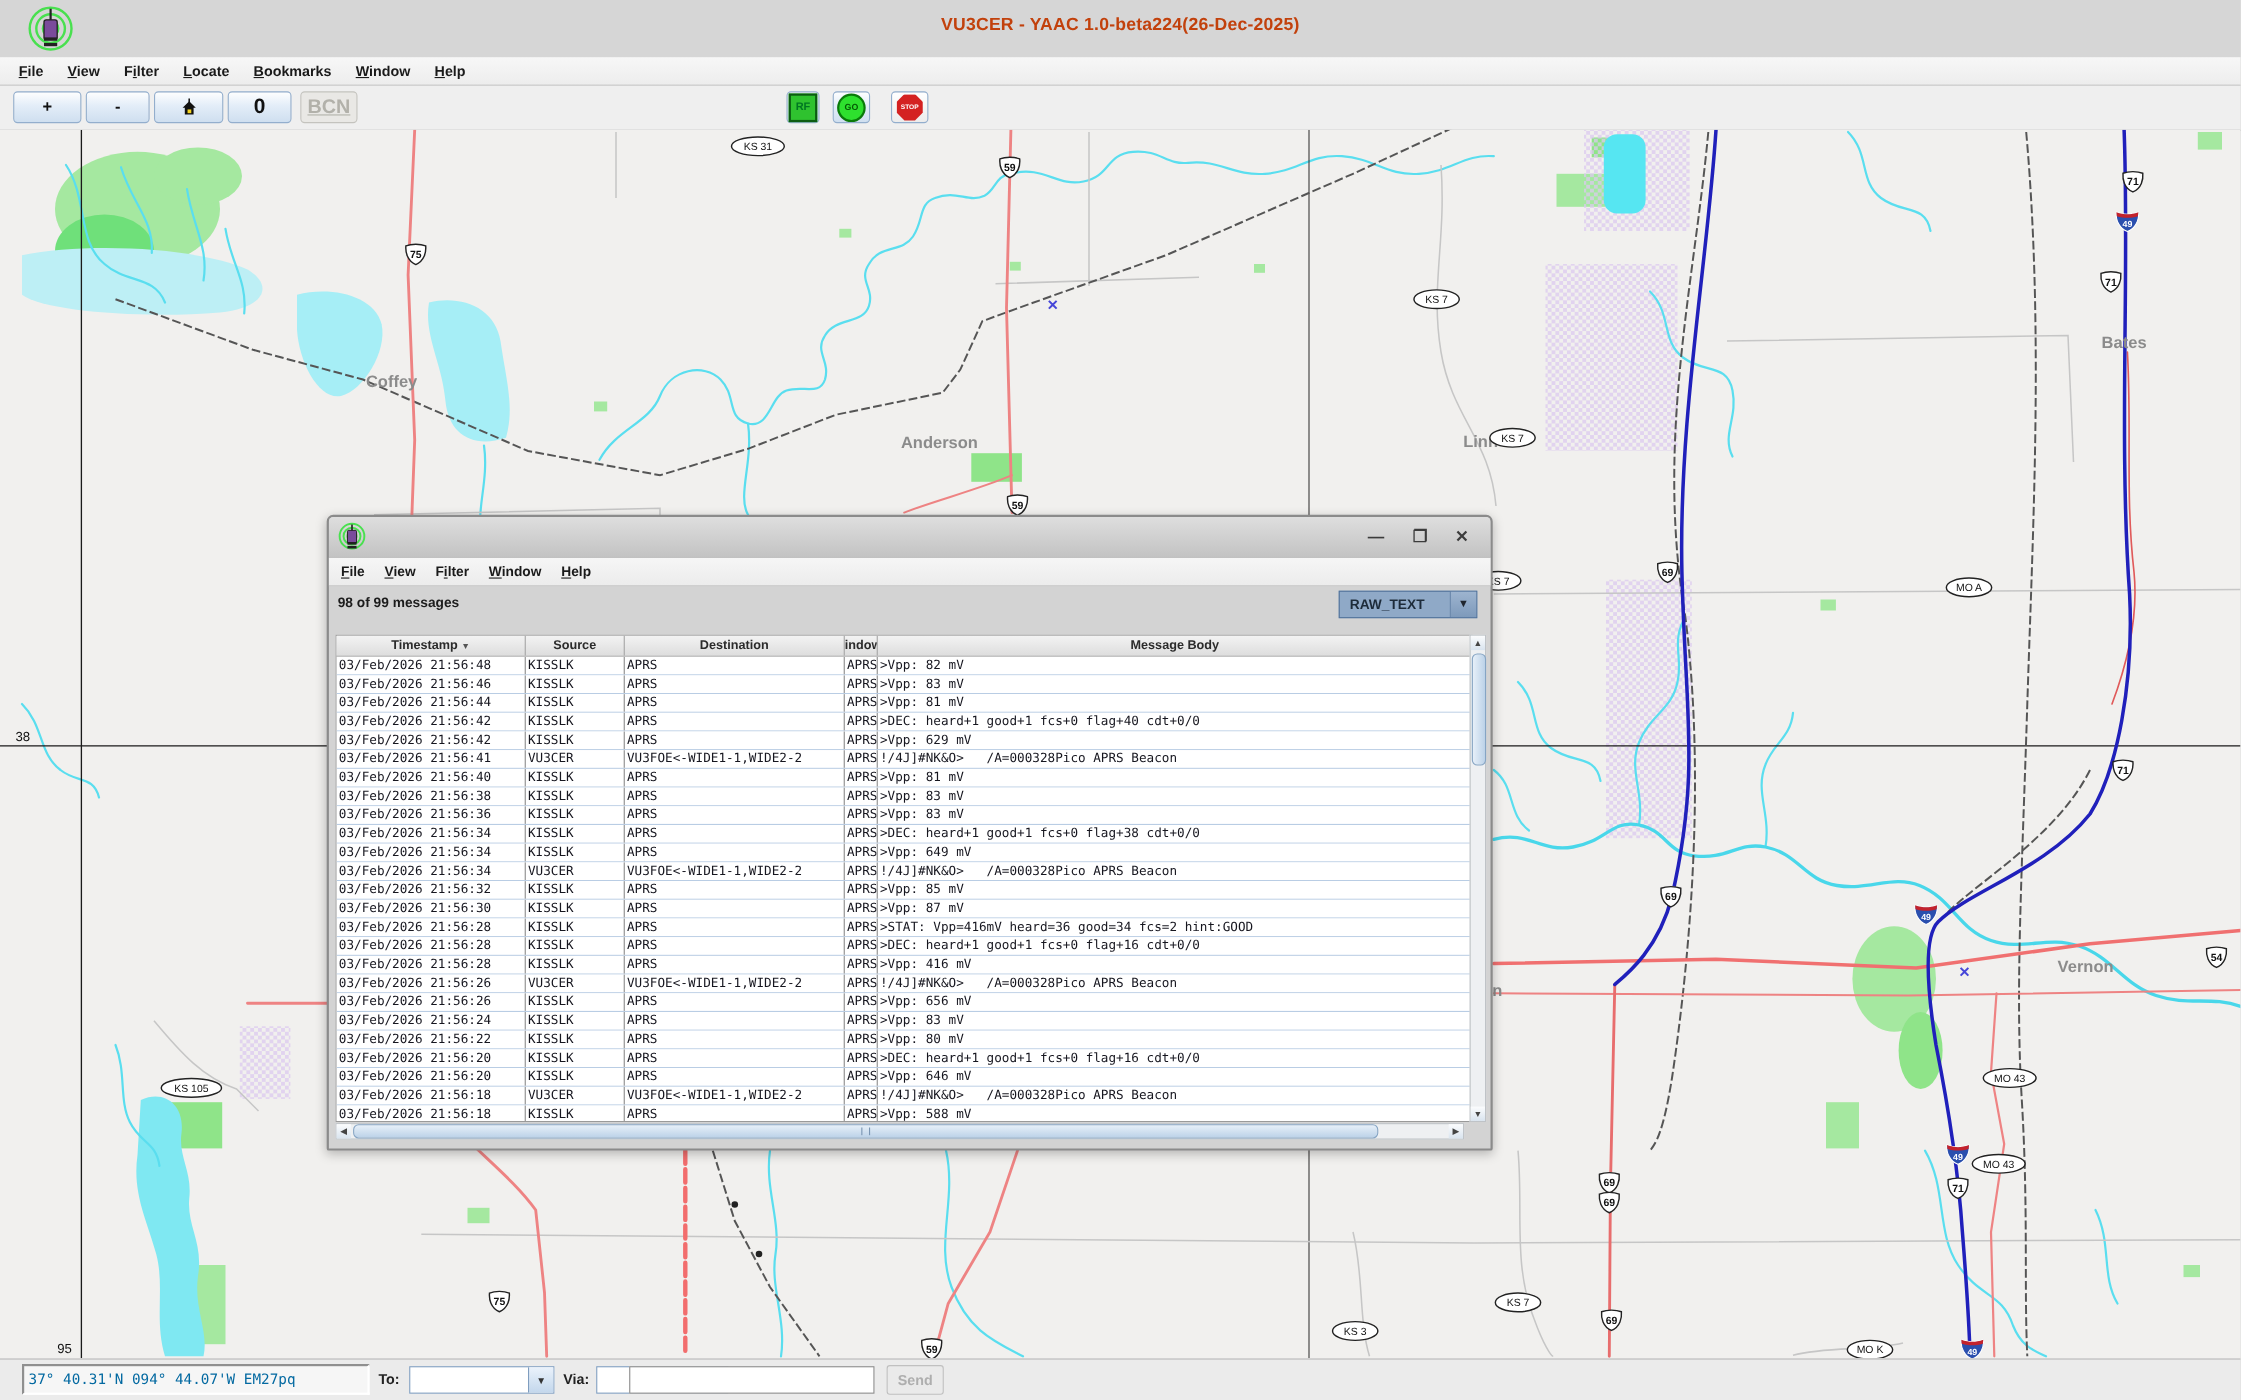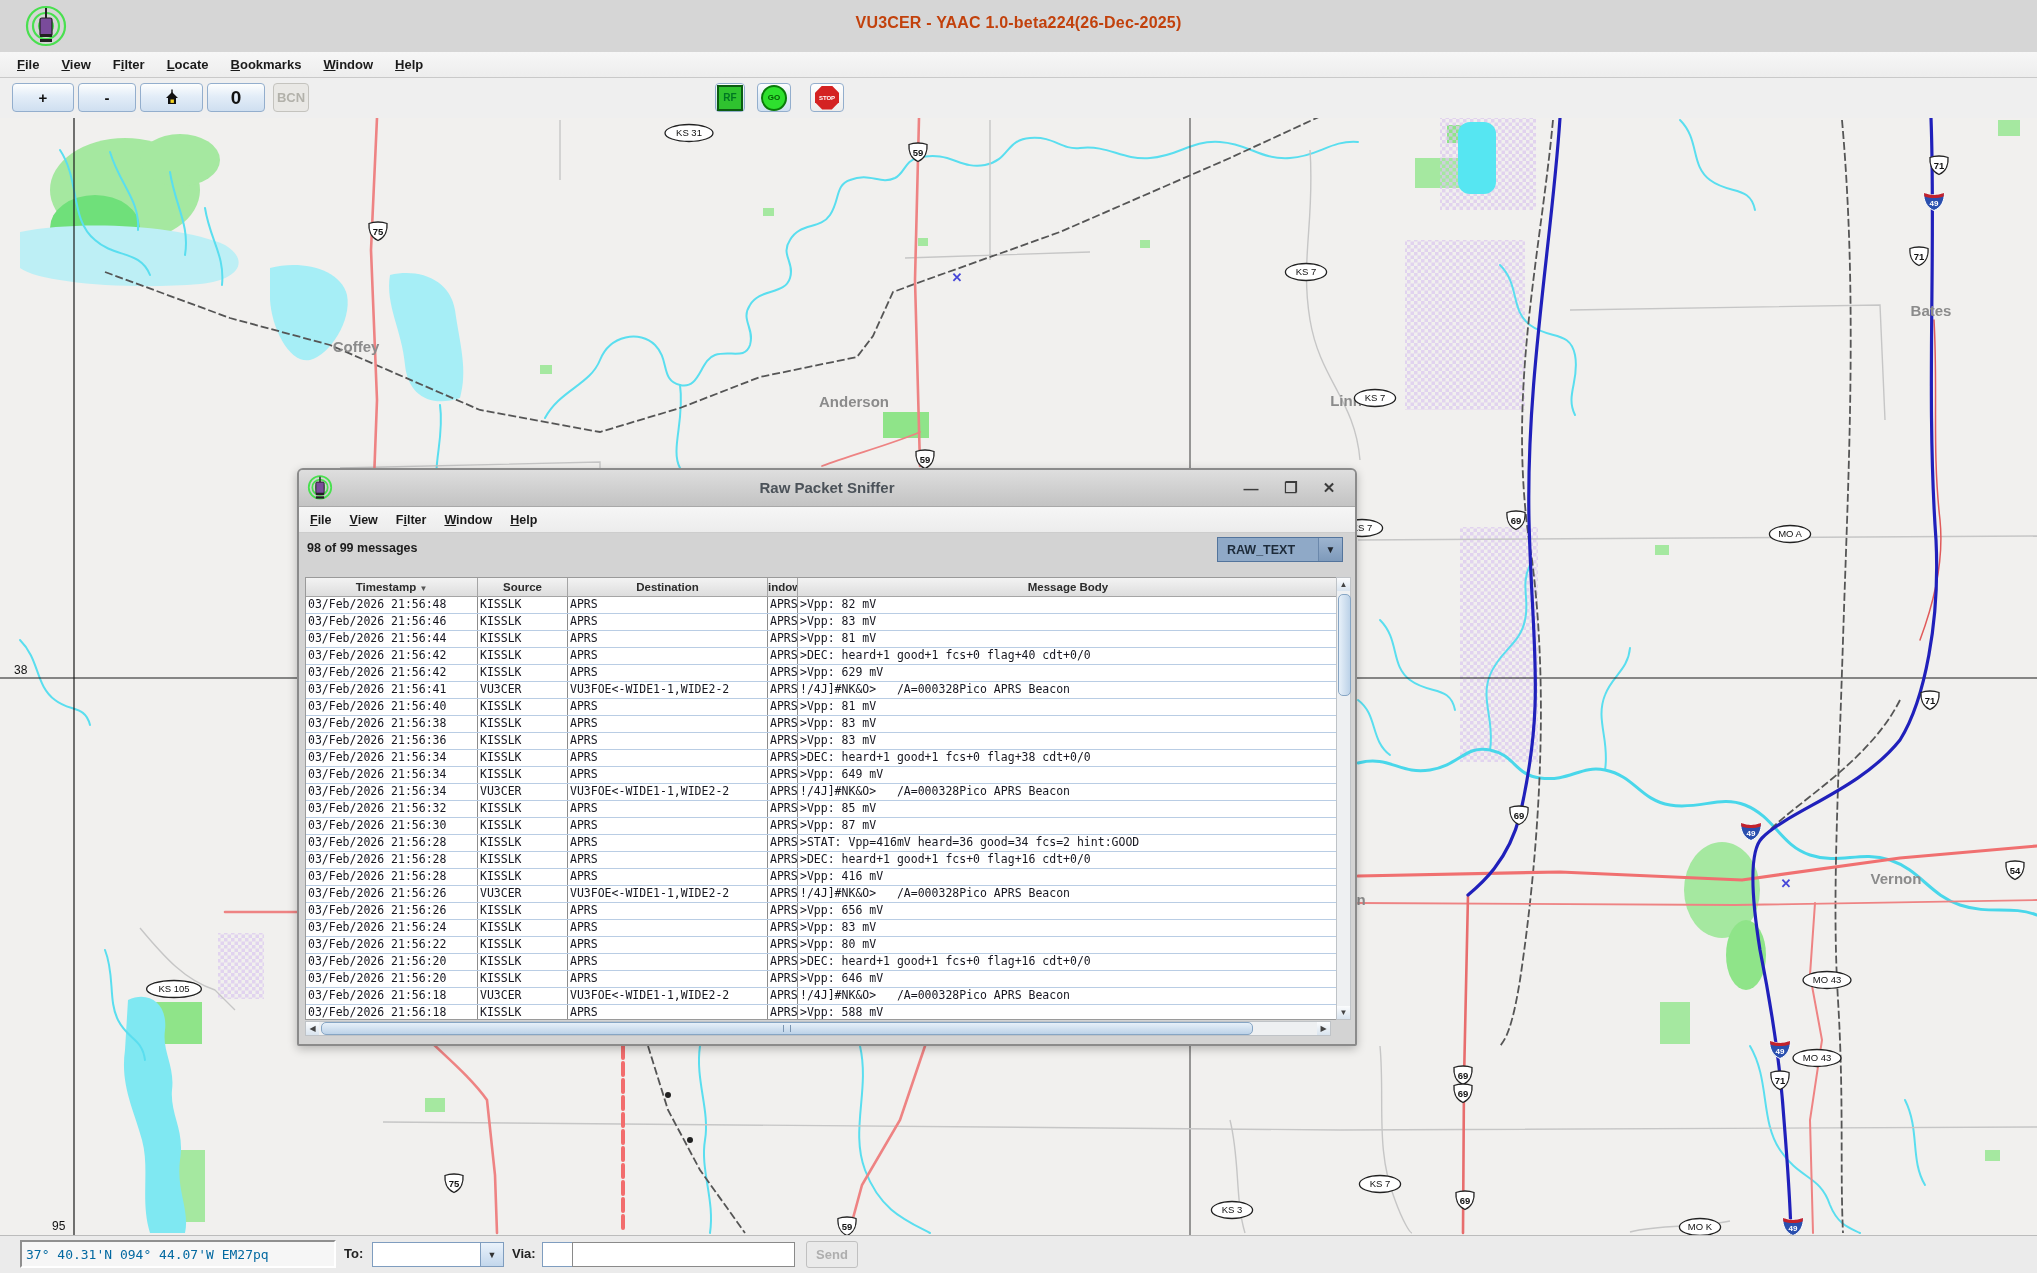--- a/index.html
+++ b/index.html
@@ -138,21 +138,21 @@
   <div class="tbtn" style="left:12px;width:62px;font-size:15px;">+</div>
   <div class="tbtn" style="left:78px;width:58px;font-size:15px;">-</div>
   <div class="tbtn" style="left:140px;width:63px;">
     <svg width="18" height="18" viewBox="0 0 18 18">
       <path d="M3,9 L9,3 L15,9 L13,9 L13,15 L5,15 L5,9 Z" fill="#111"></path>
       <rect x="7.5" y="10.5" width="3.4" height="3.4" fill="#f5d421"></rect>
       <line x1="9" y1="0.5" x2="9" y2="4" stroke="#111" stroke-width="1.4"></line>
     </svg>
   </div>
   <div class="tbtn" style="left:207px;width:58px;font-size:19px;font-weight:800;">0</div>
-  <div class="tbtn disabled" style="left:273px;width:36px;font-size:13px;">BCN</div>
+  <div class="tbtn disabled" style="left:273px;width:52px;font-size:18px;text-decoration:underline;">BCN</div>
   <div id="scalebar">
     <div class="bar"></div>
     <div class="fill"></div>
     <div class="lab" style="left:0;">0</div>
     <div class="lab" id="scale-right">20 km</div>
   </div>
   <div class="tbtn" style="left:715px;width:30px;padding:0;">
     <span class="rfinner">RF</span>
   </div>
   <div class="tbtn" style="left:757px;width:34px;padding:0;">
@@ -426,21 +426,20 @@
   <div id="sn-titlebar">
     <svg class="snlogo" width="26" height="32" viewBox="0 0 44 46">
       <circle cx="22" cy="22" r="19" fill="none" stroke="#49e04f" stroke-width="3"></circle>
       <circle cx="22" cy="22" r="13" fill="none" stroke="#49e04f" stroke-width="3"></circle>
       <circle cx="22" cy="22" r="7" fill="none" stroke="#49e04f" stroke-width="3"></circle>
       <line x1="22" y1="4" x2="22" y2="16" stroke="#222" stroke-width="2.5"></line>
       <rect x="15" y="13" width="14" height="20" rx="2" fill="#7a4b9b" stroke="#222" stroke-width="1.5"></rect>
       <rect x="15" y="31" width="14" height="4" fill="#222"></rect>
         <rect x="15" y="37" width="14" height="4" fill="#222"></rect>
     </svg>
-    <div id="sn-title">Raw Packet Sniffer</div>
     <div class="wctl" style="right:92px;">—</div>
     <div class="wctl" style="right:52px;">❐</div>
     <div class="wctl" style="right:14px;">✕</div>
   </div>
   <div id="sn-menubar">
       <span class="mi"><u>F</u>ile</span>
       <span class="mi"><u>V</u>iew</span>
       <span class="mi">F<u>i</u>lter</span>
       <span class="mi"><u>W</u>indow</span>
       <span class="mi"><u>H</u>elp</span>

